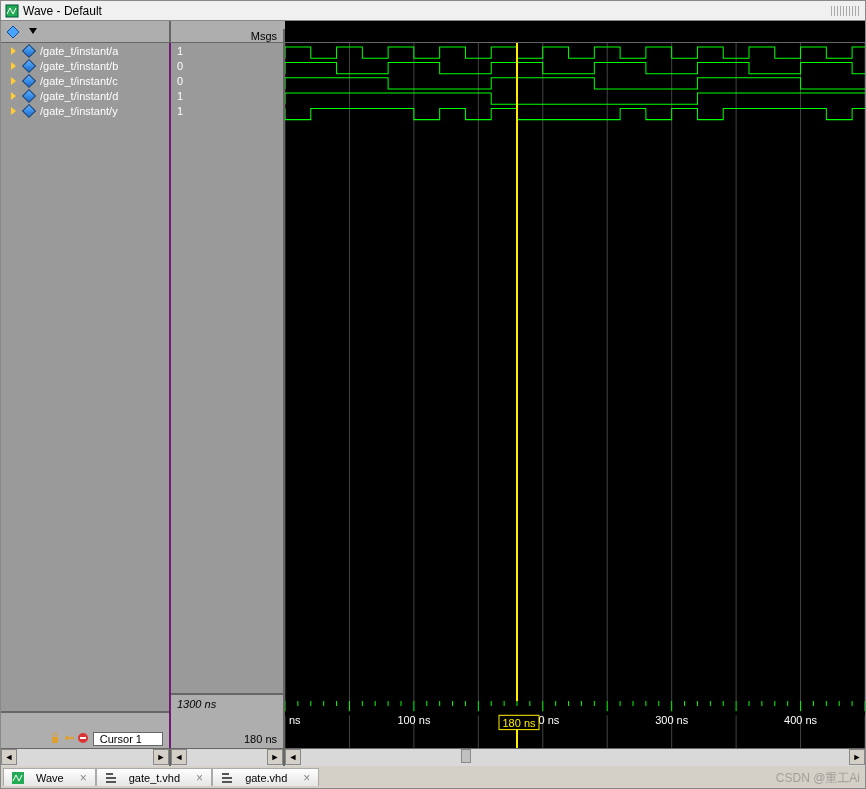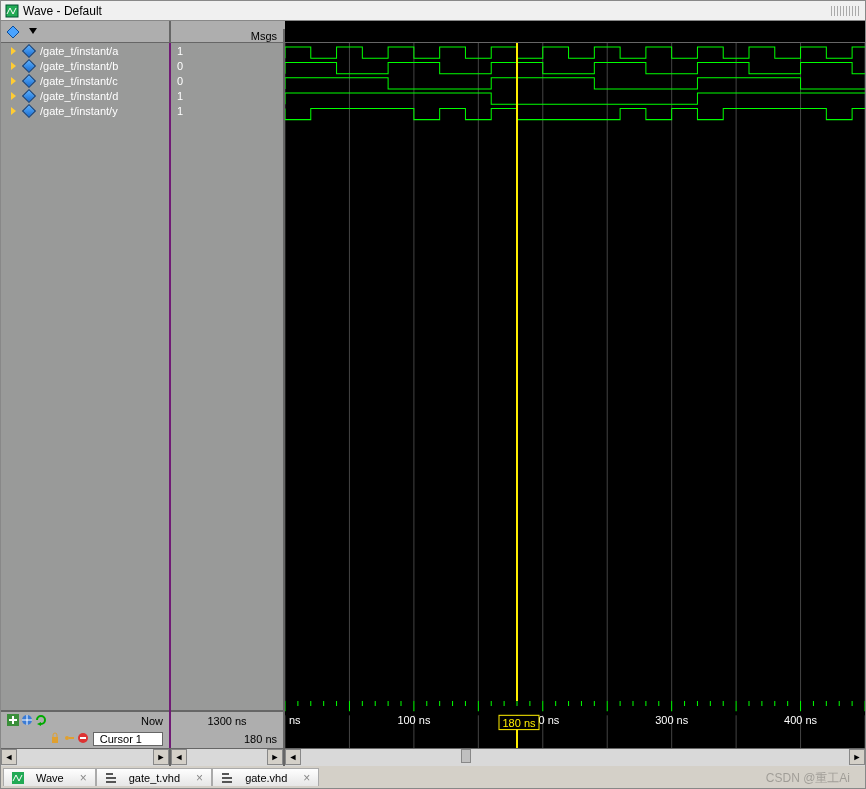--- a/index.html
+++ b/index.html
@@ -105,21 +105,21 @@
   }
   .msgs-list .msg-row {
     height:15px; color:#fff; padding-left:6px; display:flex; align-items:center;
   }
   .names-footer, .msgs-footer {
     background:#aeaeae;
     border-top:2px solid #666;
   }
   .foot-line { height:18px; display:flex; align-items:center; padding:0 6px; color:#000; }
   .foot-line.now { justify-content:flex-end; color:#000; }
-  .foot-line.cursor { justify-content:flex-end; }
+  .foot-line.cursor { justify-content:flex-end;margin-top:17px; }
   .cursor-label-box {
     background:#fff; border:1px solid #666; padding:0 20px 0 6px; margin-left:4px;
     height:14px; display:flex; align-items:center;
   }
   .foot-icons { display:flex; gap:2px; align-items:center; }
   .scrollrow { height:18px; display:flex; border-top:1px solid #666; }
   .scroll-seg-a { width:170px; background:#d9d9d9; border-right:2px solid #666; display:flex; }
   .scroll-seg-b { width:114px; background:#d9d9d9; border-right:2px solid #666; display:flex; }
   .scroll-seg-c { flex:1; background:#d9d9d9; display:flex; position:relative; }
   .sb-btn { width:16px;height:16px;background:#d4d0c8;border:1px solid #888;display:flex;align-items:center;justify-content:center;font-size:9px;}
@@ -135,21 +135,21 @@
     border:1px solid #aaa; border-bottom:none;
     font-size:11px; gap:12px;
   }
   .tab .close { color:#888; font-size:12px; margin-left:4px;}
   .tab .ticon { width:12px;height:12px; display:inline-block; }
 
   
   .wave-svg { position:absolute; left:0; top:0; width:100%; height:100%; }
 
   .watermark {
-    position:absolute; right:16px; bottom:2px; color:rgba(0,0,0,0.25); font-size:12px;
+    position:absolute; right:6px; bottom:2px; color:rgba(0,0,0,0.25); font-size:12px;
   }
 </style>
 </head>
 <body>
 
 <div class="window">
   <div class="titlebar">
     <span class="wave-icn">
       <svg width="14" height="14">
           <rect x="1" y="1" width="12" height="12" fill="#2a5" stroke="#053"></rect>
@@ -203,38 +203,20 @@
     <span>/gate_t/instant/d</span>
           </div>
           <div class="sig-row">
             <span class="arrow"></span>
     <span class="diamond"></span>
     <span>/gate_t/instant/y</span>
           </div>
         </div>
       <div style="flex:1"></div>
       <div class="names-footer">
-        <div class="foot-line now">
-          <span class="foot-icons">
-            <span><svg width="12" height="12">
-                  <rect width="12" height="12" fill="#3a8f3a"></rect>
-                  <path d="M6 2 V10 M2 6 H10" stroke="#fff" stroke-width="2"></path>
-                </svg></span>
-            <span><svg width="12" height="12">
-                  <circle cx="6" cy="6" r="5" fill="#3a7bd5"></circle>
-                  <path d="M1 6 H11 M6 1 V11" stroke="#fff" stroke-width="1"></path>
-                </svg></span>
-            <span><svg width="12" height="12">
-                  <path d="M2 6 A4 4 0 1 1 6 10" stroke="#0a0" fill="none" stroke-width="2"></path>
-                  <polygon points="6,8 6,12 2,10" fill="#0a0"></polygon>
-                </svg></span>
-          </span>
-          <span style="flex:1"></span>
-          <span>Now</span>
-        </div>
         <div class="foot-line cursor">
           <span class="foot-icons">
             <span><svg width="12" height="12">
                   <rect x="3" y="5" width="6" height="6" fill="#e0a030"></rect>
                   <path d="M4 5 V3 A2 2 0 0 1 8 3 V5" stroke="#e0a030" fill="none"></path>
                 </svg></span>
             <span><svg width="12" height="12">
                   <circle cx="4" cy="6" r="2" fill="#e0a030"></circle>
                   <rect x="6" y="5" width="5" height="2" fill="#e0a030"></rect>
                 </svg></span>
@@ -253,21 +235,21 @@
     <div class="pane-msgs">
       <div class="msgs-list" id="msgs-list">
           <div class="msg-row">1</div>
           <div class="msg-row">0</div>
           <div class="msg-row">0</div>
           <div class="msg-row">1</div>
           <div class="msg-row">1</div>
         </div>
       <div style="flex:1"></div>
       <div class="msgs-footer">
-        <div class="foot-line now" style="justify-content:center;">
+        <div class="foot-line now" style="justify-content:flex-start;font-style:italic;">
           <span>1300 ns</span>
         </div>
         <div class="foot-line cursor" style="justify-content:flex-end;">
           <span>180 ns</span>
         </div>
       </div>
     </div>
 
     <div class="pane-wave">
       <svg class="wave-svg" id="wave-svg" viewBox="0 0 580 690" preserveAspectRatio="none">

